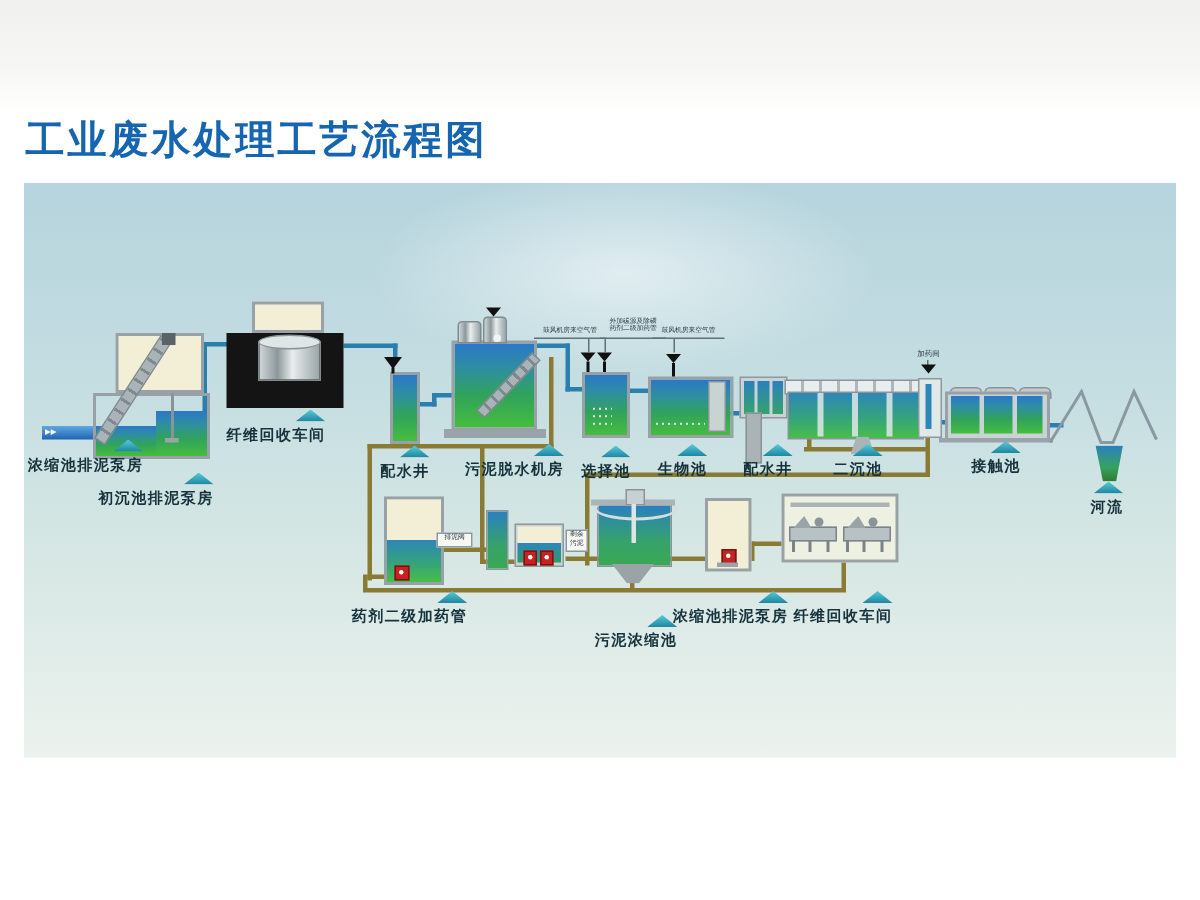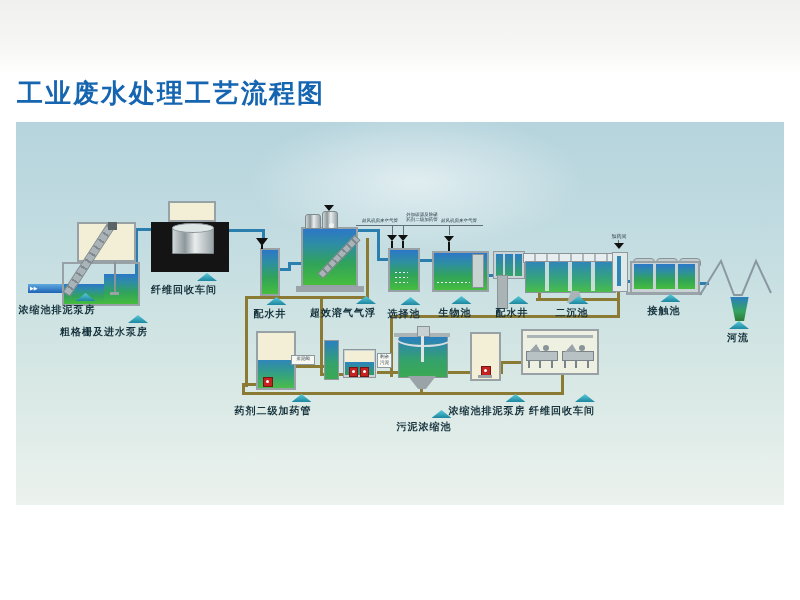--- a/index.html
+++ b/index.html
@@ -231,33 +231,33 @@
   <div class="tag" style="left:419px;top:96px;width:48px">鼓风机房来空气管</div>
   <div class="leader" style="left:419px;top:103px;width:48px;height:1px"></div>
   <div class="leader" style="left:433px;top:104px;width:1px;height:9px"></div>
 
   <div class="st" style="left:41px;top:171px">
       <span class="tri"></span>
       <span class="t">浓缩池排泥泵房</span>
     </div>
   <div class="st" style="left:88px;top:193px">
       <span class="tri"></span>
-      <span class="t">粗格栅及进水泵房</span>
+      <span class="t">初沉池排泥泵房</span>
     </div>
   <div class="st" style="left:168px;top:151px">
       <span class="tri"></span>
       <span class="t">纤维回收车间</span>
     </div>
   <div class="st" style="left:254px;top:175px">
       <span class="tri"></span>
       <span class="t">配水井</span>
     </div>
   <div class="st" style="left:327px;top:174px">
       <span class="tri"></span>
-      <span class="t">超效溶气气浮</span>
+      <span class="t">污泥脱水机房</span>
     </div>
   <div class="st" style="left:388px;top:175px">
       <span class="tri"></span>
       <span class="t">选择池</span>
     </div>
   <div class="st" style="left:439px;top:174px">
       <span class="tri"></span>
       <span class="t">生物池</span>
     </div>
   <div class="st" style="left:496px;top:174px">

